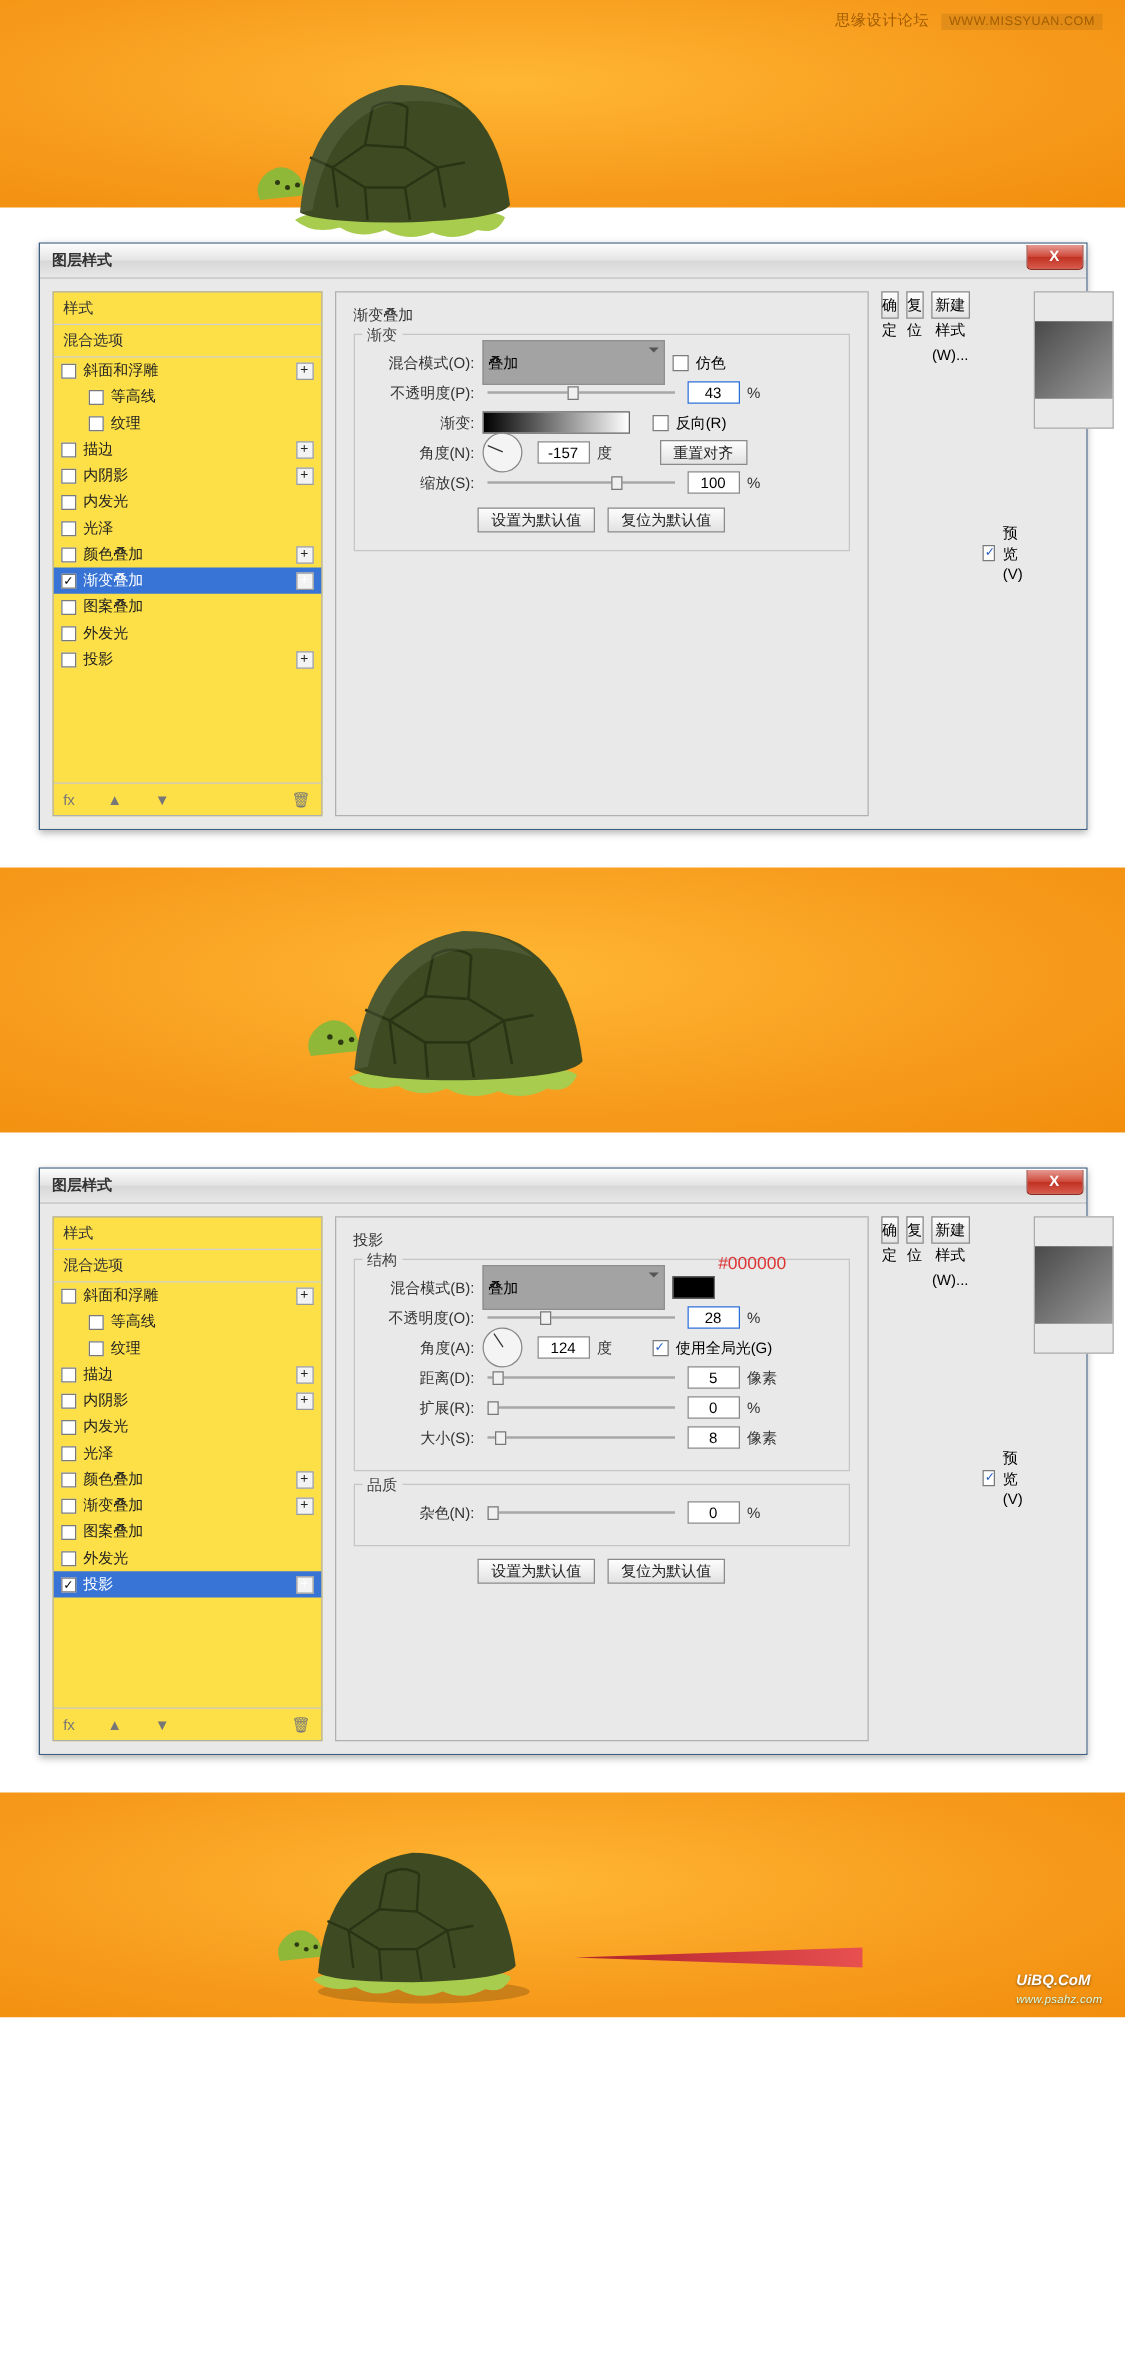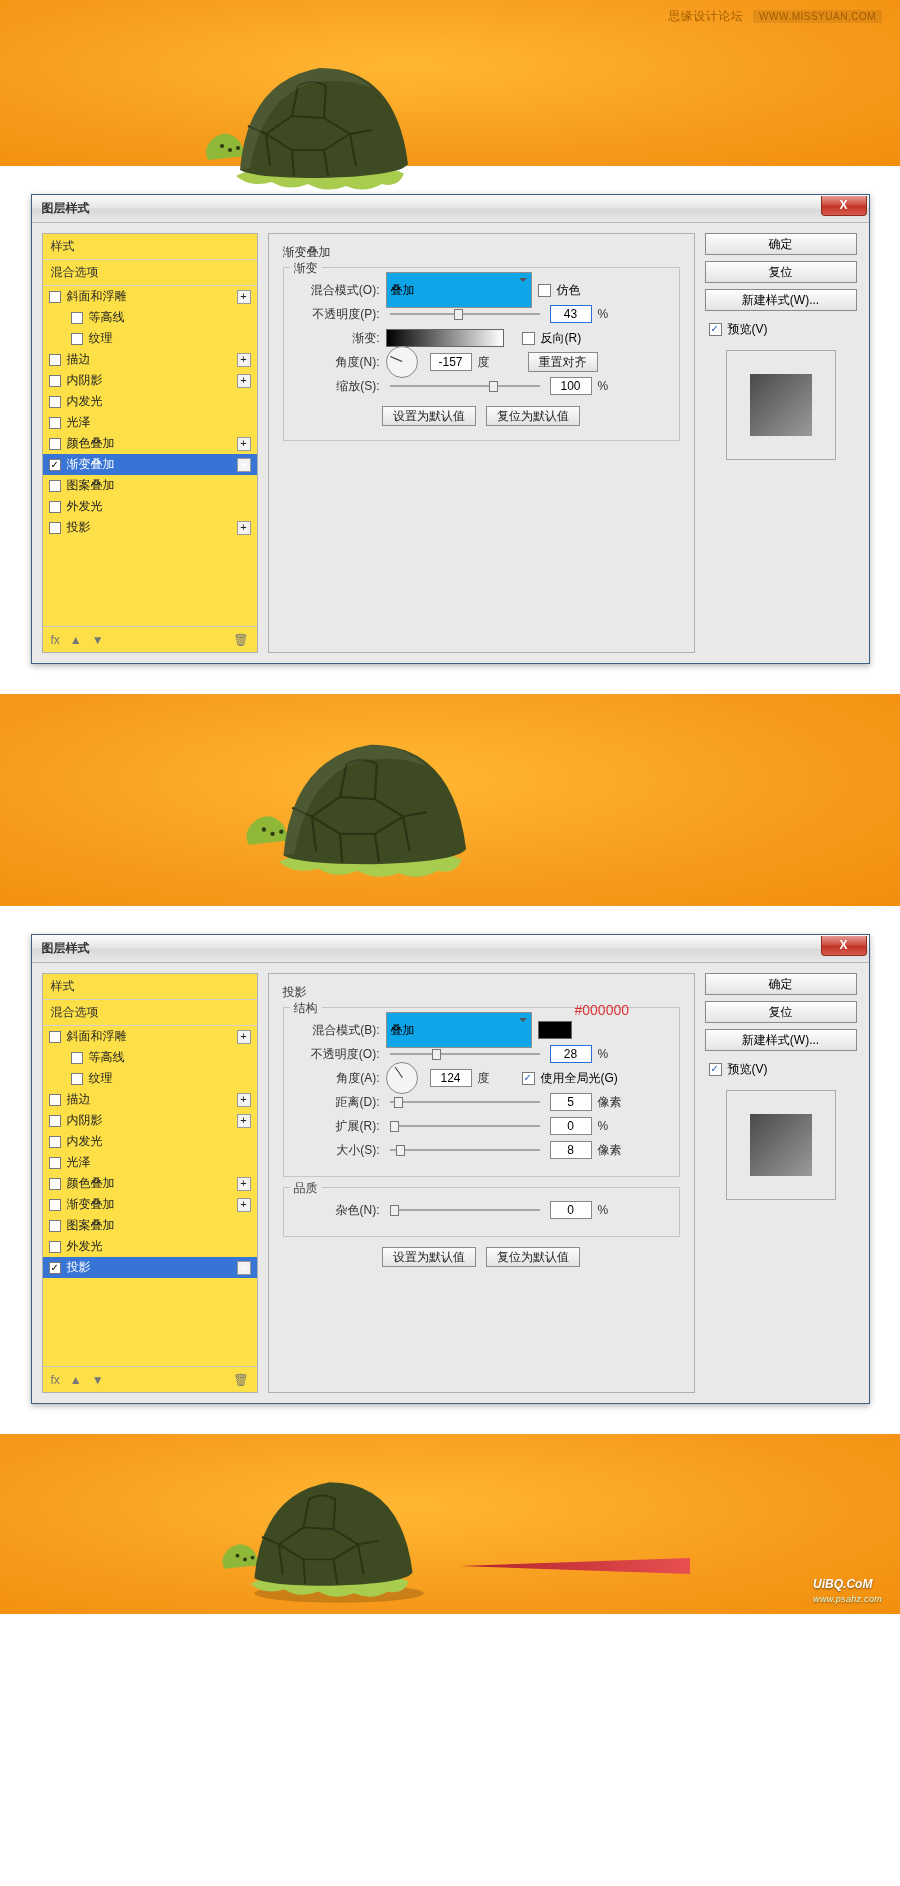--- a/index.html
+++ b/index.html
@@ -24,50 +24,50 @@
 .body{display:flex;background:#e9e9e9;padding:10px 12px 10px 10px;gap:10px}
 .styles-col{width:216px;display:flex;flex-direction:column}
 .styles-box{border:1px solid #b0b0b0;background:#fde047;flex:1;display:flex;flex-direction:column}
 .styles-head,.blend-head{padding:4px 8px;border-bottom:1px solid #d0d0d0;color:#333}
 .row{display:flex;align-items:center;height:21px;padding:0 6px;position:relative;color:#222}
 .row.sel{background:#3874d6;color:#fff}
 .row .cb{width:12px;height:12px;border:1px solid #7a7a7a;background:#fff;margin-right:6px;flex:none}
 .row .cb.checked:after{content:"✓";font-size:10px;color:#000;position:relative;top:-3px;left:1px}
 .row .plus{position:absolute;right:6px;width:14px;height:14px;border:1px solid #999;background:#f3f3f3;text-align:center;line-height:11px;font-size:11px}
 .row.indent{padding-left:28px}
-.fx-footer{height:26px;border-top:1px solid #c7c7c7;display:flex;align-items:center;padding:0 8px;gap:10px;color:#777;margin-top:auto}
+.fx-footer{height:26px;border-top:1px solid #c7c7c7;display:flex;align-items:center;padding:0 8px;gap:26px;color:#777;margin-top:auto}
 .fx-footer .spacer{flex:1}
 .center-col{flex:1;border:1px solid #b0b0b0;background:#e9e9e9;padding:10px 14px;min-height:420px}
 .group{border:1px solid #c5c5c5;padding:10px 12px 14px;margin-bottom:10px;position:relative}
 .group>.legend{position:absolute;top:-8px;left:6px;background:#e9e9e9;padding:0 4px;color:#404040}
 .section-title{margin-bottom:6px;color:#333}
 .frow{display:flex;align-items:center;height:24px;gap:6px}
 .frow .lbl{width:84px;text-align:right;color:#333}
-.select{border:1px solid #8f8f8f;background:#0ea5e9;height:18px;display:flex;align-items:center;padding:17px 4px;min-width:86px;position:relative}
+.select{border:1px solid #8f8f8f;background:#a3a3a3;height:18px;display:flex;align-items:center;padding:17px 4px;min-width:86px;position:relative}
 .select:after{content:"";position:absolute;right:4px;top:5px;border:4px solid transparent;border-top-color:#555}
 .select.w150{min-width:146px}
 .swatch{width:34px;height:18px;border:1px solid #666}
 .swatch.black{background:#000}
 .swatch.grad{background:linear-gradient(90deg,#000,#fff)}
 .swatch.gradl{width:118px}
 .cb2{width:13px;height:13px;border:1px solid #7a7a7a;background:#fff;display:inline-block;vertical-align:middle}
 .cb2.checked:after{content:"✓";font-size:10px;color:#2058c4;position:relative;top:-3px;left:1px}
 .slider{flex:1;max-width:150px;height:14px;position:relative;margin:0 4px}
 .slider:before{content:"";position:absolute;left:0;right:0;top:6px;height:2px;background:#a8a8a8}
 .slider .thumb{position:absolute;top:2px;width:9px;height:11px;background:#f0f0f0;border:1px solid #777}
 .numbox{width:42px;height:18px;border:1px solid #888;background:#fff;text-align:center;line-height:16px}
 .numbox.hl{border:1px solid #2a6fd6}
 .unit{color:#333;min-width:22px}
 .angle{width:32px;height:32px;border:1px solid #888;border-radius:50%;background:#f4f4f4;position:relative;margin-right:6px}
 .angle .needle{position:absolute;left:50%;top:50%;width:13px;height:1px;background:#333;transform-origin:0 0}
 .btn{height:20px;border:1px solid #8a8a8a;background:linear-gradient(#fdfdfd,#e2e2e2);padding:0 10px;line-height:18px;color:#222}
 .btn-row{display:flex;gap:10px;justify-content:center;margin-top:8px}
 .contour{width:36px;height:24px;border:1px solid #888;background:#fff;position:relative}
 .contour:after{content:"";position:absolute;left:3px;bottom:3px;width:26px;height:16px;background:linear-gradient(135deg,transparent 49%,#777 50%,transparent 51%)}
-.right-col{width:152px;display:flex;flex-direction:column;gap:6px}
+.right-col{width:152px;display:flex;flex-direction:row;gap:6px}
 .rbtn{height:22px;border:1px solid #8a8a8a;background:linear-gradient(#fdfdfd,#e4e4e4);text-align:center;line-height:20px}
 .preview-check{display:flex;align-items:center;gap:6px;margin:4px 0 6px 4px}
 .preview-box{width:110px;height:110px;border:1px solid #aaa;background:#e9e9e9;margin:0 auto;display:flex;align-items:center;justify-content:center}
 .preview-box .sq{width:62px;height:62px;background:linear-gradient(135deg,#4a4a4a,#9a9a9a)}
 .annot{color:#d33;position:absolute;font-size:14px}
 .d1{margin-bottom:2px}
 </style>
 </head>
 <body>
 

